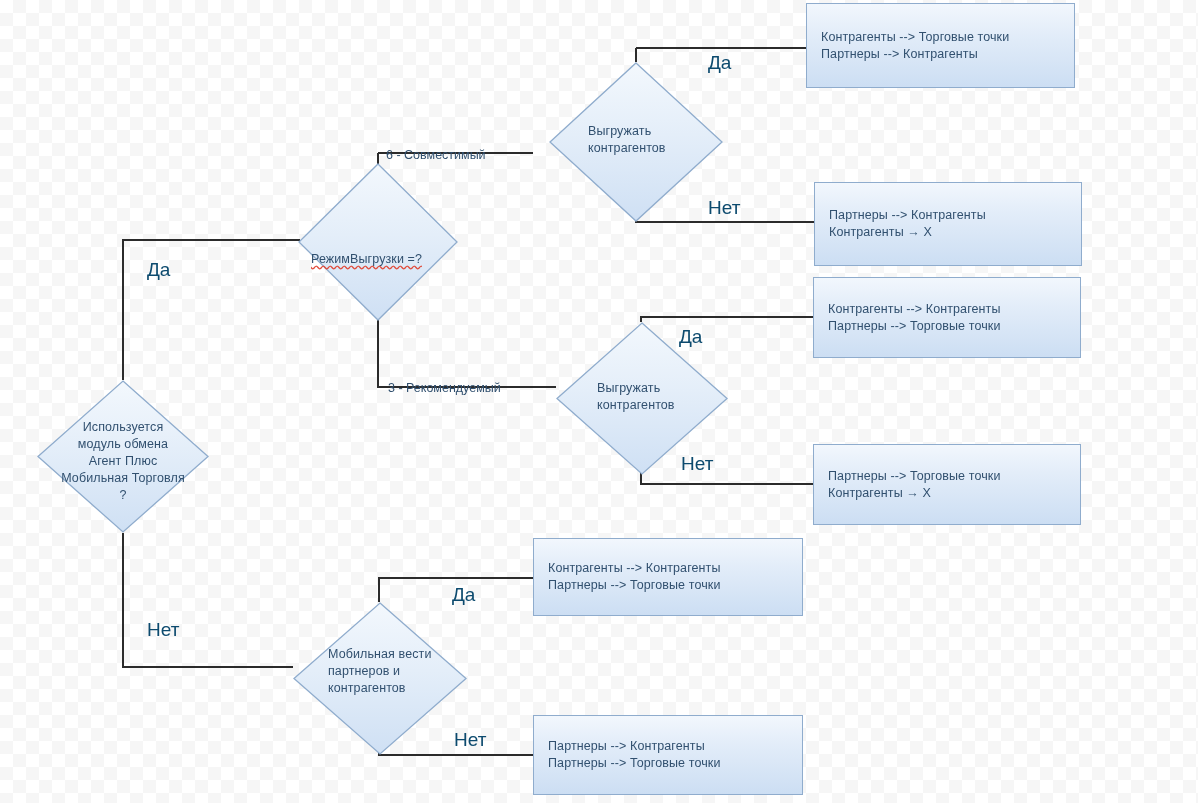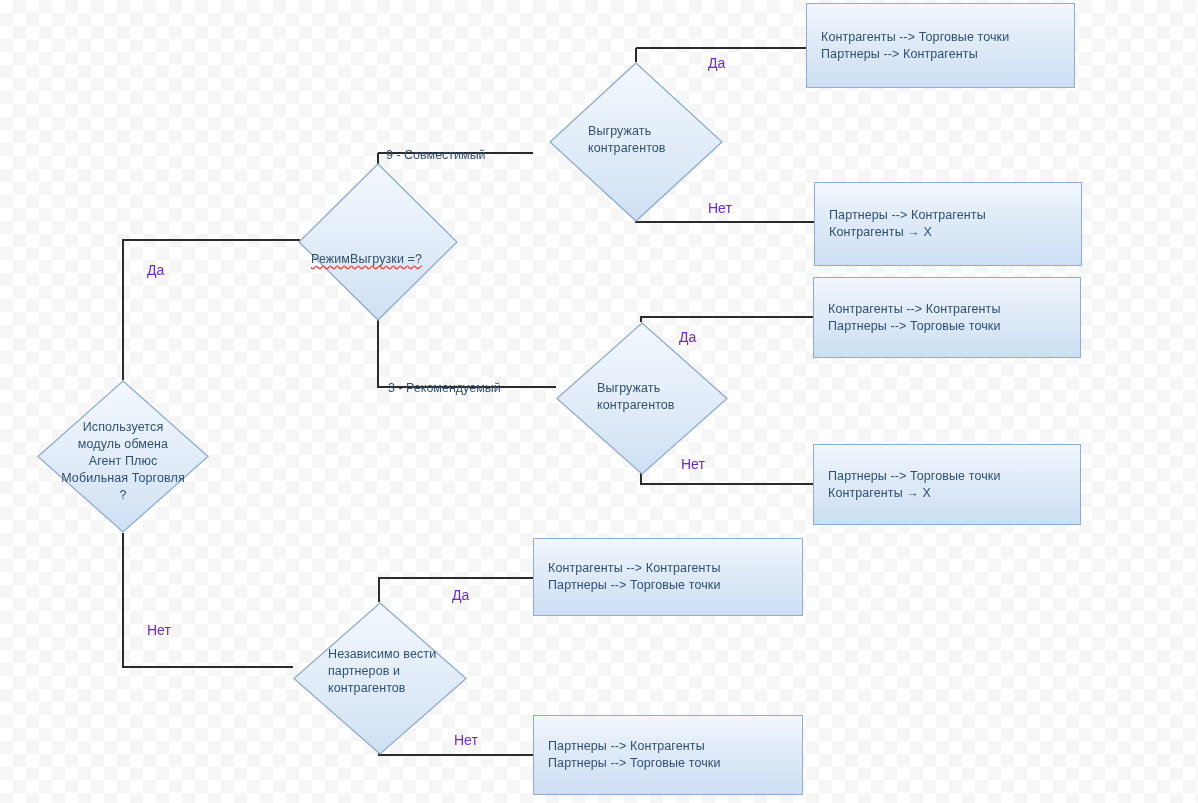--- a/index.html
+++ b/index.html
@@ -74,22 +74,22 @@
   }
   .spell {
     text-decoration: underline wavy #e04a3a;
     text-decoration-skip-ink: none;
     text-underline-offset: 2px;
   }
 
   
   .edge-label {
     position: absolute;
-    color: #6d28d9;
-    font-size: 14px;
+    color: #0c4a6e;
+    font-size: 19px;
     line-height: 18px;
     white-space: nowrap;
   }
   .edge-label.small {
     font-size: 12.5px;
     color: #31506f;
   }
 </style>
 </head>
 <body>
@@ -193,21 +193,21 @@
     <svg class="shape" viewBox="0 0 174 153" preserveAspectRatio="none" xmlns="http://www.w3.org/2000/svg">
       <defs>
         <linearGradient id="gd5" x1="0" y1="0" x2="0" y2="1">
           <stop offset="0%" stop-color="#f3f8fd"></stop>
           <stop offset="45%" stop-color="#e4eef9"></stop>
           <stop offset="100%" stop-color="#cfe0f4"></stop>
         </linearGradient>
       </defs>
       <polygon points="87,1 173,76.5 87,152 1,76.5" fill="url(#gd5)" stroke="#8faccd" stroke-width="1.3"></polygon>
     </svg>
-    <div class="label" style="left:35px; top:44px; width:130px;">Независимо вести
+    <div class="label" style="left:35px; top:44px; width:130px;">Мобильная вести
 партнеров и
 контрагентов</div>
   </div>
 
   <div class="box" style="left:806px; top:3px; width:269px; height:85px;">
     <div class="line">Контрагенты --&gt; Торговые точки</div>
     <div class="line">Партнеры --&gt; Контрагенты</div>
   </div>
 
   <div class="box" style="left:814px; top:182px; width:268px; height:84px;">
@@ -232,21 +232,21 @@
 
   <div class="box" style="left:533px; top:715px; width:270px; height:80px;">
     <div class="line">Партнеры --&gt; Контрагенты</div>
     <div class="line">Партнеры --&gt; Торговые точки</div>
   </div>
 
   <div class="edge-label" style="left:147px; top:261px;">Да</div>
 
   <div class="edge-label" style="left:147px; top:621px;">Нет</div>
 
-  <div class="edge-label small" style="left:386px; top:146px;">9 - Совместимый</div>
+  <div class="edge-label small" style="left:386px; top:146px;">6 - Совместимый</div>
 
   <div class="edge-label small" style="left:388px; top:379px;">3 - Рекомендуемый</div>
 
   <div class="edge-label" style="left:708px; top:54px;">Да</div>
 
   <div class="edge-label" style="left:708px; top:199px;">Нет</div>
 
   <div class="edge-label" style="left:679px; top:328px;">Да</div>
 
   <div class="edge-label" style="left:681px; top:455px;">Нет</div>

